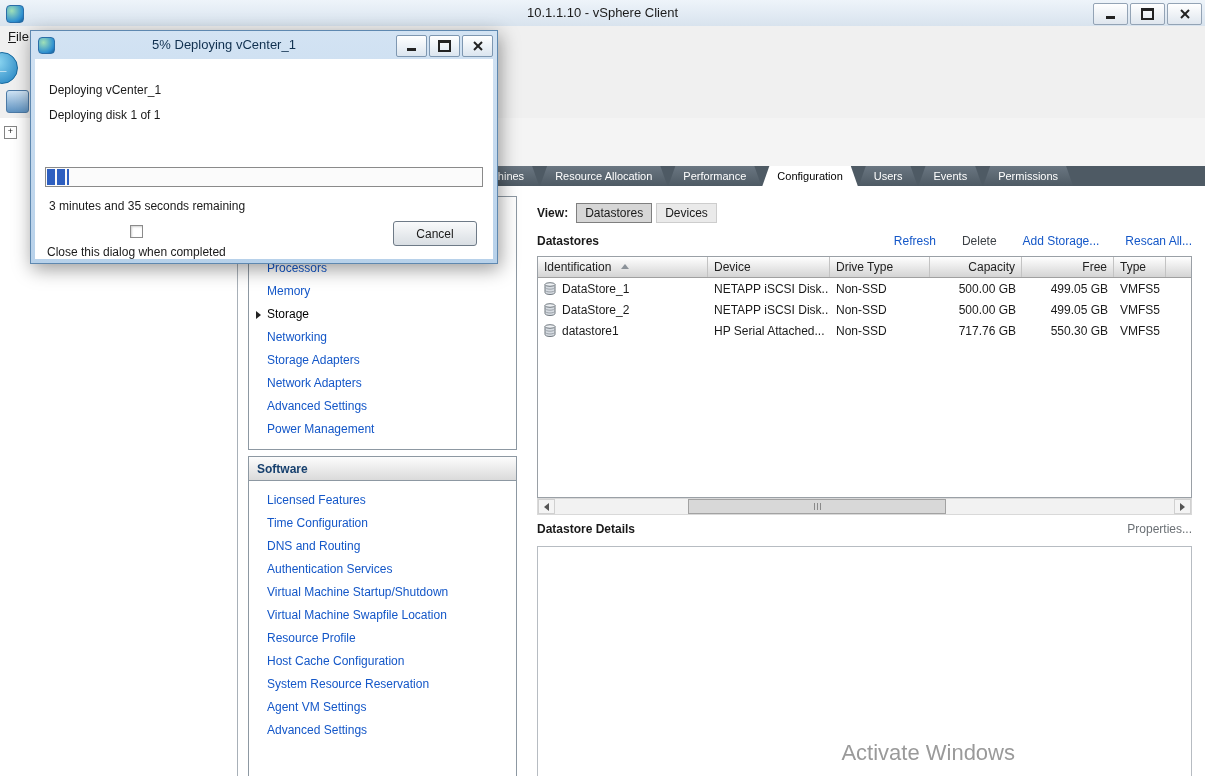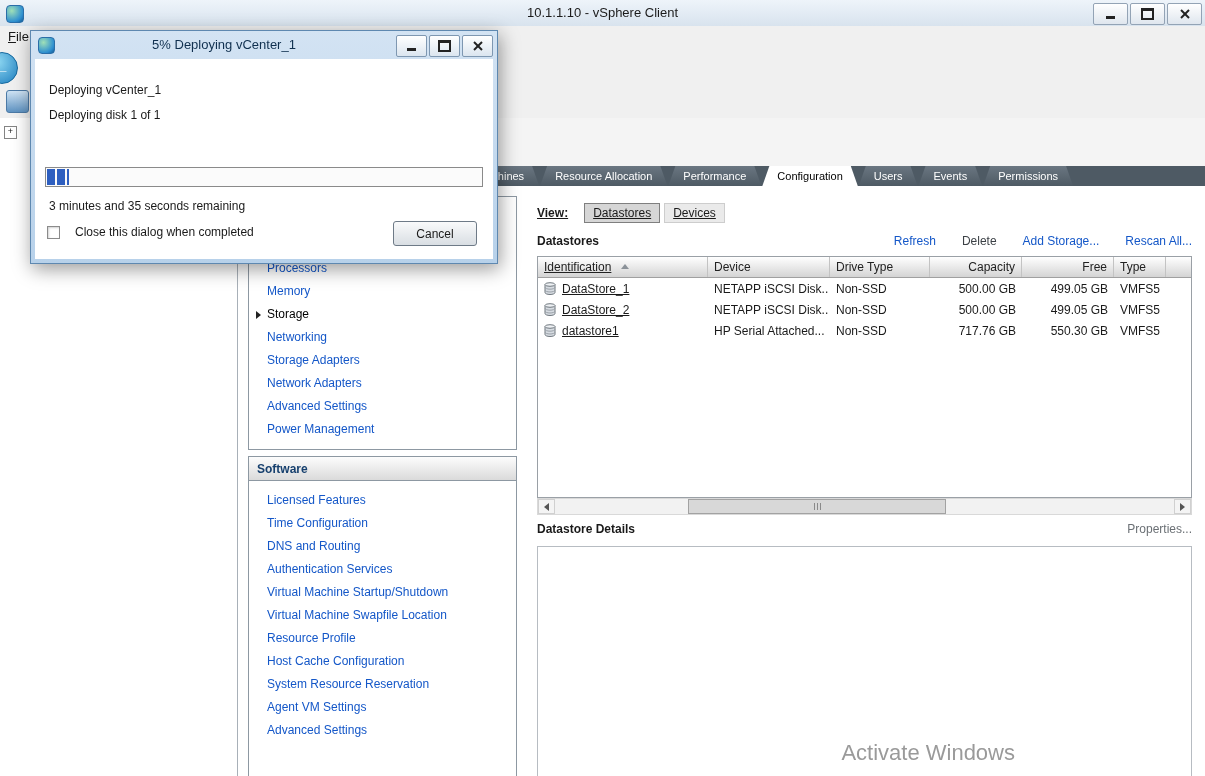--- a/index.html
+++ b/index.html
@@ -50,37 +50,37 @@
   .sw-header{position:absolute;left:10px;top:338px;width:269px;height:32px;border:1px solid #8d98a2;
     background:linear-gradient(#fdfdfd,#d0d0d0);box-sizing:border-box;
     font-weight:bold;color:#17406e;font-size:12px;padding:5px 4px 0 8px;}
   .sw-box{position:absolute;left:10px;top:362px;width:269px;bottom:0;border:1px solid #8d98a2;border-bottom:none;background:#fff;box-sizing:border-box;}
   .sw-list{padding-top:8px;}
   .nav-item{position:relative;height:23px;line-height:23px;padding-left:18px;font-size:12px;color:#1457c8;cursor:pointer;white-space:nowrap;}
   .nav-selected{color:#000;}
   .nav-arrow{position:absolute;left:7px;top:8px;width:0;height:0;
     border-left:5px solid #222;border-top:4px solid transparent;border-bottom:4px solid transparent;}
   
-  .view-row{position:absolute;left:299px;top:84px;right:13px;height:22px;display:flex;align-items:center;gap:16px;text-decoration:underline;}
+  .view-row{position:absolute;left:299px;top:84px;right:13px;height:22px;display:flex;align-items:center;gap:8px;}
   .view-label{font-weight:bold;font-size:12px;}
   .view-btn{font-size:12px;padding:2px 8px;cursor:pointer;background:#eaeaea;border:1px solid #cdcdcd;}
   .view-btn-selected{background:#d6d6d6;border:1px solid #7f7f7f;}
   .ds-header-row{position:absolute;left:299px;top:112px;right:13px;height:22px;display:flex;align-items:center;}
   .section-title{font-weight:bold;font-size:12px;flex:0 0 auto;}
   .actions{margin-left:auto;display:flex;gap:26px;}
   .action{font-size:12px;cursor:pointer;white-space:nowrap;}
   .action.link{color:#1457c8;}
   .action.plain{color:#3c4146;}
   
   .ds-table{position:absolute;left:299px;top:138px;right:13px;height:242px;border:1px solid #9aa0a6;background:#fff;box-sizing:border-box;overflow:hidden;}
   .thead{display:flex;height:20px;background:linear-gradient(#ffffff,#d4d4d4);border-bottom:1px solid #a0a0a0;}
   .th{box-sizing:border-box;padding:3px 6px 0;font-size:12px;color:#222;border-right:1px solid #c3c3c3;
     display:flex;align-items:flex-start;cursor:pointer;white-space:nowrap;overflow:hidden;}
   .th.right,.td.right{justify-content:flex-end;text-align:right;}
-  .col0{width:170px;text-decoration:underline;} .col1{width:122px;} .col2{width:100px;} .col3{width:92px;} .col4{width:92px;} .col5{width:52px;}
+  .col0{width:170px;} .col1{width:122px;} .col2{width:100px;} .col3{width:92px;} .col4{width:92px;} .col5{width:52px;}
   .colfill{flex:1;border-right:none;cursor:default;}
   .sort-icon{width:0;height:0;border-left:4px solid transparent;border-right:4px solid transparent;
     border-bottom:5px solid #8b9299;margin:4px 0 0 10px;}
   .trow{display:flex;height:21px;align-items:center;cursor:pointer;}
   .td{box-sizing:border-box;padding:0 6px;font-size:12px;display:flex;white-space:nowrap;overflow:hidden;}
   .ds-icon{display:inline-flex;margin-right:6px;flex:0 0 auto;}
   
   .hscroll{position:absolute;left:299px;right:13px;top:380px;height:17px;background:#f2f2f2;border:1px solid #d9d9d9;box-sizing:border-box;}
   .sb-btn{position:absolute;top:0;width:17px;height:15px;background:#f4f4f4;border:1px solid #d0d0d0;
     display:flex;align-items:center;justify-content:center;cursor:pointer;box-sizing:border-box;}
@@ -107,21 +107,21 @@
   .dlg-btn{width:29px;height:20px;border:1px solid #7e97b1;border-radius:2px;
     background:linear-gradient(#ffffff,#dbe5ef);display:flex;align-items:center;justify-content:center;cursor:pointer;}
   .dlg-body{position:absolute;left:4px;right:4px;top:28px;bottom:4px;background:#fff;}
   .dlg-line1{position:absolute;left:14px;top:24px;font-size:12px;}
   .dlg-line2{position:absolute;left:14px;top:49px;font-size:12px;}
   .progress-track{position:absolute;left:10px;right:10px;top:108px;height:20px;border:1px solid #8a8a8a;
     background:#fbfbfb;box-sizing:border-box;padding:1px;}
   .progress-fill{height:100%;
     background:repeating-linear-gradient(90deg,#2e5fc0 0 8px,#fbfbfb 8px 10px);}
   .dlg-remaining{position:absolute;left:14px;top:140px;font-size:12px;}
-  .dlg-checkrow{position:absolute;left:12px;top:166px;display:flex;align-items:center;gap:15px;cursor:pointer;}
+  .dlg-checkrow{position:absolute;left:12px;top:166px;display:flex;align-items:center;gap:7px;cursor:pointer;flex-direction:column;}
   .checkbox{width:13px;height:13px;border:1px solid #8b8b8b;background:#fff;
     box-shadow:inset 1px 1px 2px rgba(0,0,0,0.18);box-sizing:border-box;}
   .dlg-cancel{position:absolute;right:16px;top:162px;width:82px;height:23px;
     border:1px solid #6e7a87;border-radius:3px;background:linear-gradient(#f9fafb,#d9dee3);
     font-size:12px;display:flex;align-items:center;justify-content:center;cursor:pointer;}
 </style>
 </head>
 <body>
 
 <div class="titlebar">

